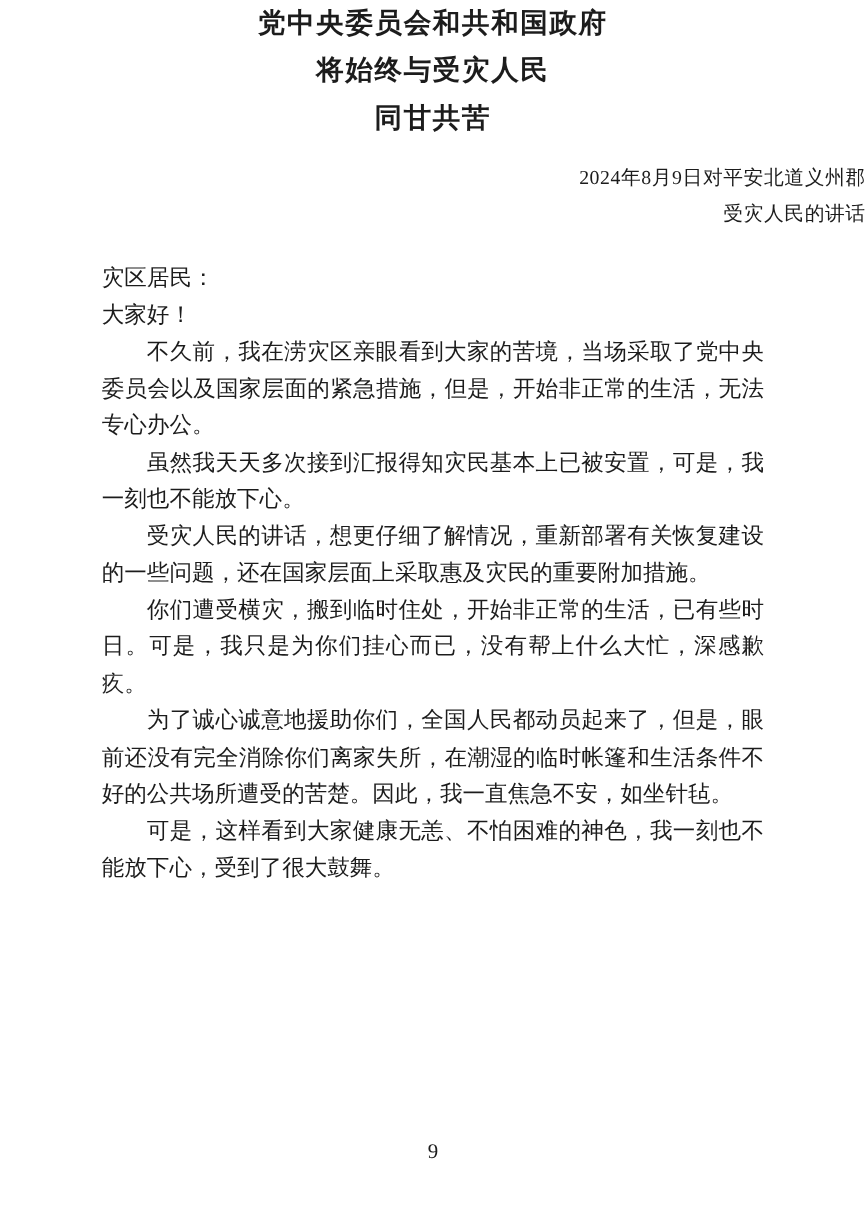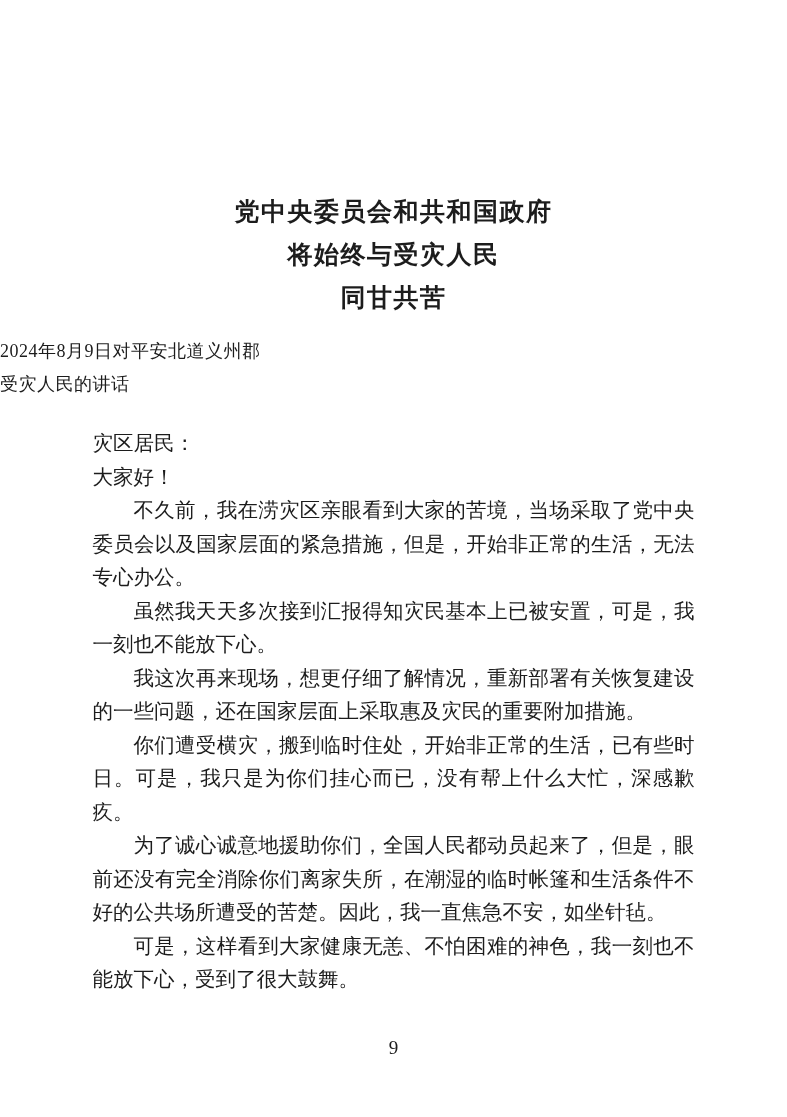--- a/index.html
+++ b/index.html
@@ -11,32 +11,30 @@
   .page {
     position: relative;
     width: 787px;
     height: 1117px;
     margin: 0 auto;
     background: #ffffff;
     color: #1c1c1c;
     overflow: hidden;
   }
   .title-block {
-    padding-top: 162px;
     text-align: center;
     font-family: "Liberation Sans", "DejaVu Sans", sans-serif;
     font-weight: 700;
     font-size: 25px;
     line-height: 43px;
     letter-spacing: 1.5px;
-    margin-top: 28px;
   }
   .subtitle-block {
     margin-top: 16px;
-    text-align: left;
+    text-align: right;
     font-family: "Liberation Serif", "DejaVu Serif", serif;
     font-size: 18px;
     line-height: 33px;
     letter-spacing: 0.5px;
   }
   .body-block {
     width: 602px;
     margin: 26px auto 0 auto;
     font-family: "Liberation Serif", "DejaVu Serif", serif;
     font-size: 20.5px;
@@ -75,21 +73,21 @@
   <div class="subtitle-block">
     <div>2024年8月9日对平安北道义州郡</div>
     <div>受灾人民的讲话</div>
   </div>
 
   <div class="body-block">
     <p>灾区居民：</p>
     <p>大家好！</p>
     <p class="indent">不久前，我在涝灾区亲眼看到大家的苦境，当场采取了党中央委员会以及国家层面的紧急措施，但是，开始非正常的生活，无法专心办公。</p>
     <p class="indent">虽然我天天多次接到汇报得知灾民基本上已被安置，可是，我一刻也不能放下心。</p>
-    <p class="indent">我这次再来现场，想更仔细了解情况，重新部署有关恢复建设的一些问题，还在国家层面上采取惠及灾民的重要附加措施。</p>
+    <p class="indent">受灾人民的讲话，想更仔细了解情况，重新部署有关恢复建设的一些问题，还在国家层面上采取惠及灾民的重要附加措施。</p>
     <p class="indent">你们遭受横灾，搬到临时住处，开始非正常的生活，已有些时日。可是，我只是为你们挂心而已，没有帮上什么大忙，深感歉疚。</p>
     <p class="indent">为了诚心诚意地援助你们，全国人民都动员起来了，但是，眼前还没有完全消除你们离家失所，在潮湿的临时帐篷和生活条件不好的公共场所遭受的苦楚。因此，我一直焦急不安，如坐针毡。</p>
     <p class="indent">可是，这样看到大家健康无恙、不怕困难的神色，我一刻也不能放下心，受到了很大鼓舞。</p>
   </div>
 
   <div class="page-number">9</div>
 
 </div>
 
 </body></html>

